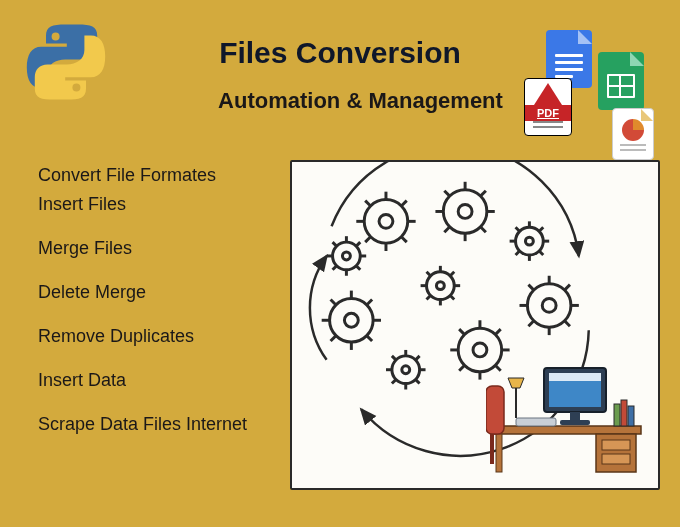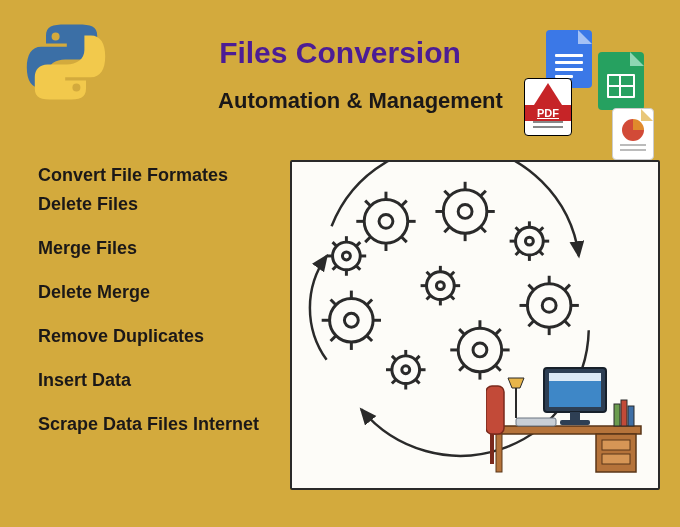--- a/index.html
+++ b/index.html
@@ -21,21 +21,21 @@
   }
   
   .title {
     position: absolute;
     top: 36px;
     left: 0;
     width: 100%;
     text-align: center;
     font-size: 30px;
     font-weight: bold;
-    color: #4c1d95;
+    color: #0f172a;
   }
   .subtitle {
     position: absolute;
     top: 88px;
     left: 0;
     width: 100%;
     text-align: center;
     font-size: 22px;
     font-weight: bold;
     color: #1b1818;
@@ -44,21 +44,21 @@
   
   .features {
     position: absolute;
     top: 165px;
     left: 38px;
     display: flex;
     flex-direction: column;
   }
   .feature-item {
     font-size: 18px;
-    font-weight: bold;
+    font-weight: normal;
     color: #1b1818;
     margin-bottom: 23px;
     white-space: nowrap;
   }
   .feature-item.tight { margin-bottom: 8px; }
   
   .file-icons {
     position: absolute;
     top: 30px;
     right: 14px;
@@ -190,21 +190,21 @@
     <div class="slide-pie"></div>
     <div class="slide-lines">
         <div></div>
         <div></div>
       </div>
   </div>
 </div>
 
 <div class="features">
   <div class="feature-item tight">Convert File Formates</div>
-  <div class="feature-item">Delete Files</div>
+  <div class="feature-item">Insert Files</div>
   <div class="feature-item">Merge Files</div>
   <div class="feature-item">Delete Merge</div>
   <div class="feature-item">Remove Duplicates</div>
   <div class="feature-item">Insert Data</div>
   <div class="feature-item">Scrape Data Files Internet</div>
 </div>
 
 <div class="illus">
   <svg viewBox="0 0 370 330">
     <defs>

